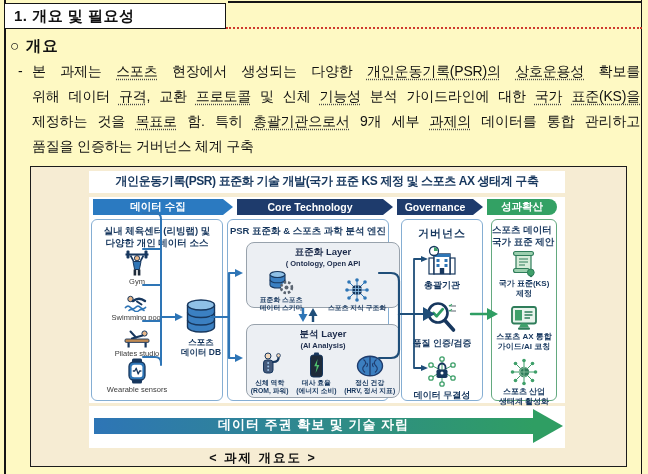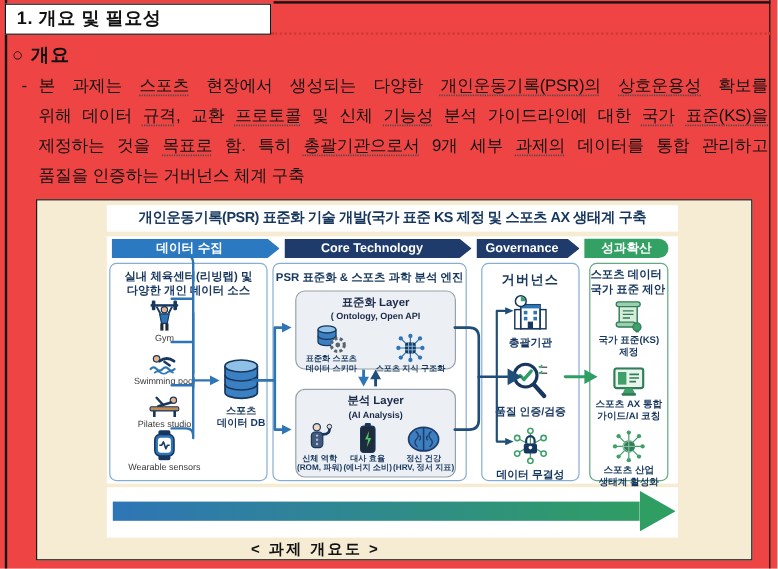--- a/index.html
+++ b/index.html
@@ -1,16 +1,16 @@
 <!DOCTYPE html>
 <html><head>
 <meta charset="utf-8">
 <style>
   html,body{margin:0;padding:0;background:#fff;}
-  .page{position:relative;width:648px;height:474px;background:#ef4444;
+  .page{position:relative;width:648px;height:474px;background:#fef9c3;
         font-family:"Liberation Sans","DejaVu Sans",sans-serif;overflow:hidden;color:#111;}
   .abs{position:absolute;}
 
   
   .top-rule{left:228px;right:6px;top:1px;height:1.5px;background:#151515;}
   .left-rule{left:4px;top:0;bottom:0;width:1.5px;background:#151515;}
   .right-rule{right:6px;top:0;bottom:0;width:1.5px;background:#151515;}
 
   .title-box{left:4px;top:3px;width:222px;height:26px;border:1.8px solid #151515;
              background:#fff;box-sizing:border-box;font-weight:bold;font-size:15px;
@@ -57,21 +57,21 @@
             font-size:9.5px;line-height:12px;color:#17375e;white-space:pre-line;}
   .b1-items{position:absolute;left:6px;top:30px;width:78px;}
   .src-item{height:36px;display:flex;flex-direction:column;align-items:center;justify-content:flex-end;}
   .src-label{font-size:7.5px;color:#3a3a3a;line-height:9px;margin-top:1px;}
   .dbwrap{position:absolute;left:88px;top:78px;width:42px;display:flex;flex-direction:column;align-items:center;}
   .db-label{font-size:8.5px;font-weight:bold;color:#17375e;text-align:center;line-height:10px;
             margin-top:3px;white-space:pre-line;}
 
   .b2-title{position:absolute;left:0;right:0;top:5px;text-align:center;font-weight:bold;
             font-size:9.5px;color:#17375e;white-space:nowrap;}
-  .layerbox{position:absolute;left:18px;width:134px;background:#eceff3;border:1.2px solid #98a2ac;
+  .layerbox{position:absolute;left:18px;width:154px;background:#eceff3;border:1.2px solid #98a2ac;
             border-radius:8px;box-sizing:border-box;}
   .layer1{top:22px;height:66px;}
   .layer2{top:104px;height:74px;}
   .layer-title{text-align:center;font-weight:bold;font-size:9.5px;color:#1b2a4a;margin-top:3px;}
   .layer-sub{text-align:center;font-weight:bold;font-size:7.5px;color:#1b2a4a;line-height:9px;}
   .layer-items{display:flex;justify-content:space-around;align-items:flex-end;margin-top:2px;}
   .litem{display:flex;flex-direction:column;align-items:center;}
   .litem-label{font-size:6.8px;font-weight:bold;color:#17375e;text-align:center;line-height:8px;
                margin-top:1px;white-space:pre-line;}
 
@@ -85,21 +85,21 @@
             font-size:9.5px;line-height:11.5px;color:#17375e;white-space:pre-line;}
   .o1{top:30px;} .o2{top:86px;} .o3{top:138px;}
   .out-label{font-size:8px;font-weight:bold;color:#17375e;text-align:center;line-height:9.5px;
              margin-top:1px;white-space:pre-line;}
 
   .banner-body{left:63px;top:251px;width:439px;height:16px;
                background:linear-gradient(90deg,#2e75b6,#2f9e63);}
   .banner-head{left:502px;top:242px;width:30px;height:34px;background:#2f9e63;
                clip-path:polygon(0 0,100% 50%,0 100%);}
   .banner-text{left:63px;top:249px;width:439px;text-align:center;color:#fff;font-weight:bold;
-               font-size:13px;letter-spacing:1px;margin-top:16px;}
+               font-size:13px;letter-spacing:1px;}
 
   .dg-caption{left:58px;top:283px;width:348px;text-align:center;font-weight:bold;
               font-size:12.5px;letter-spacing:2px;color:#111;}
 
   svg.connect{position:absolute;left:0;top:0;pointer-events:none;}
 </style>
 </head>
 <body>
 
 <div class="page">

